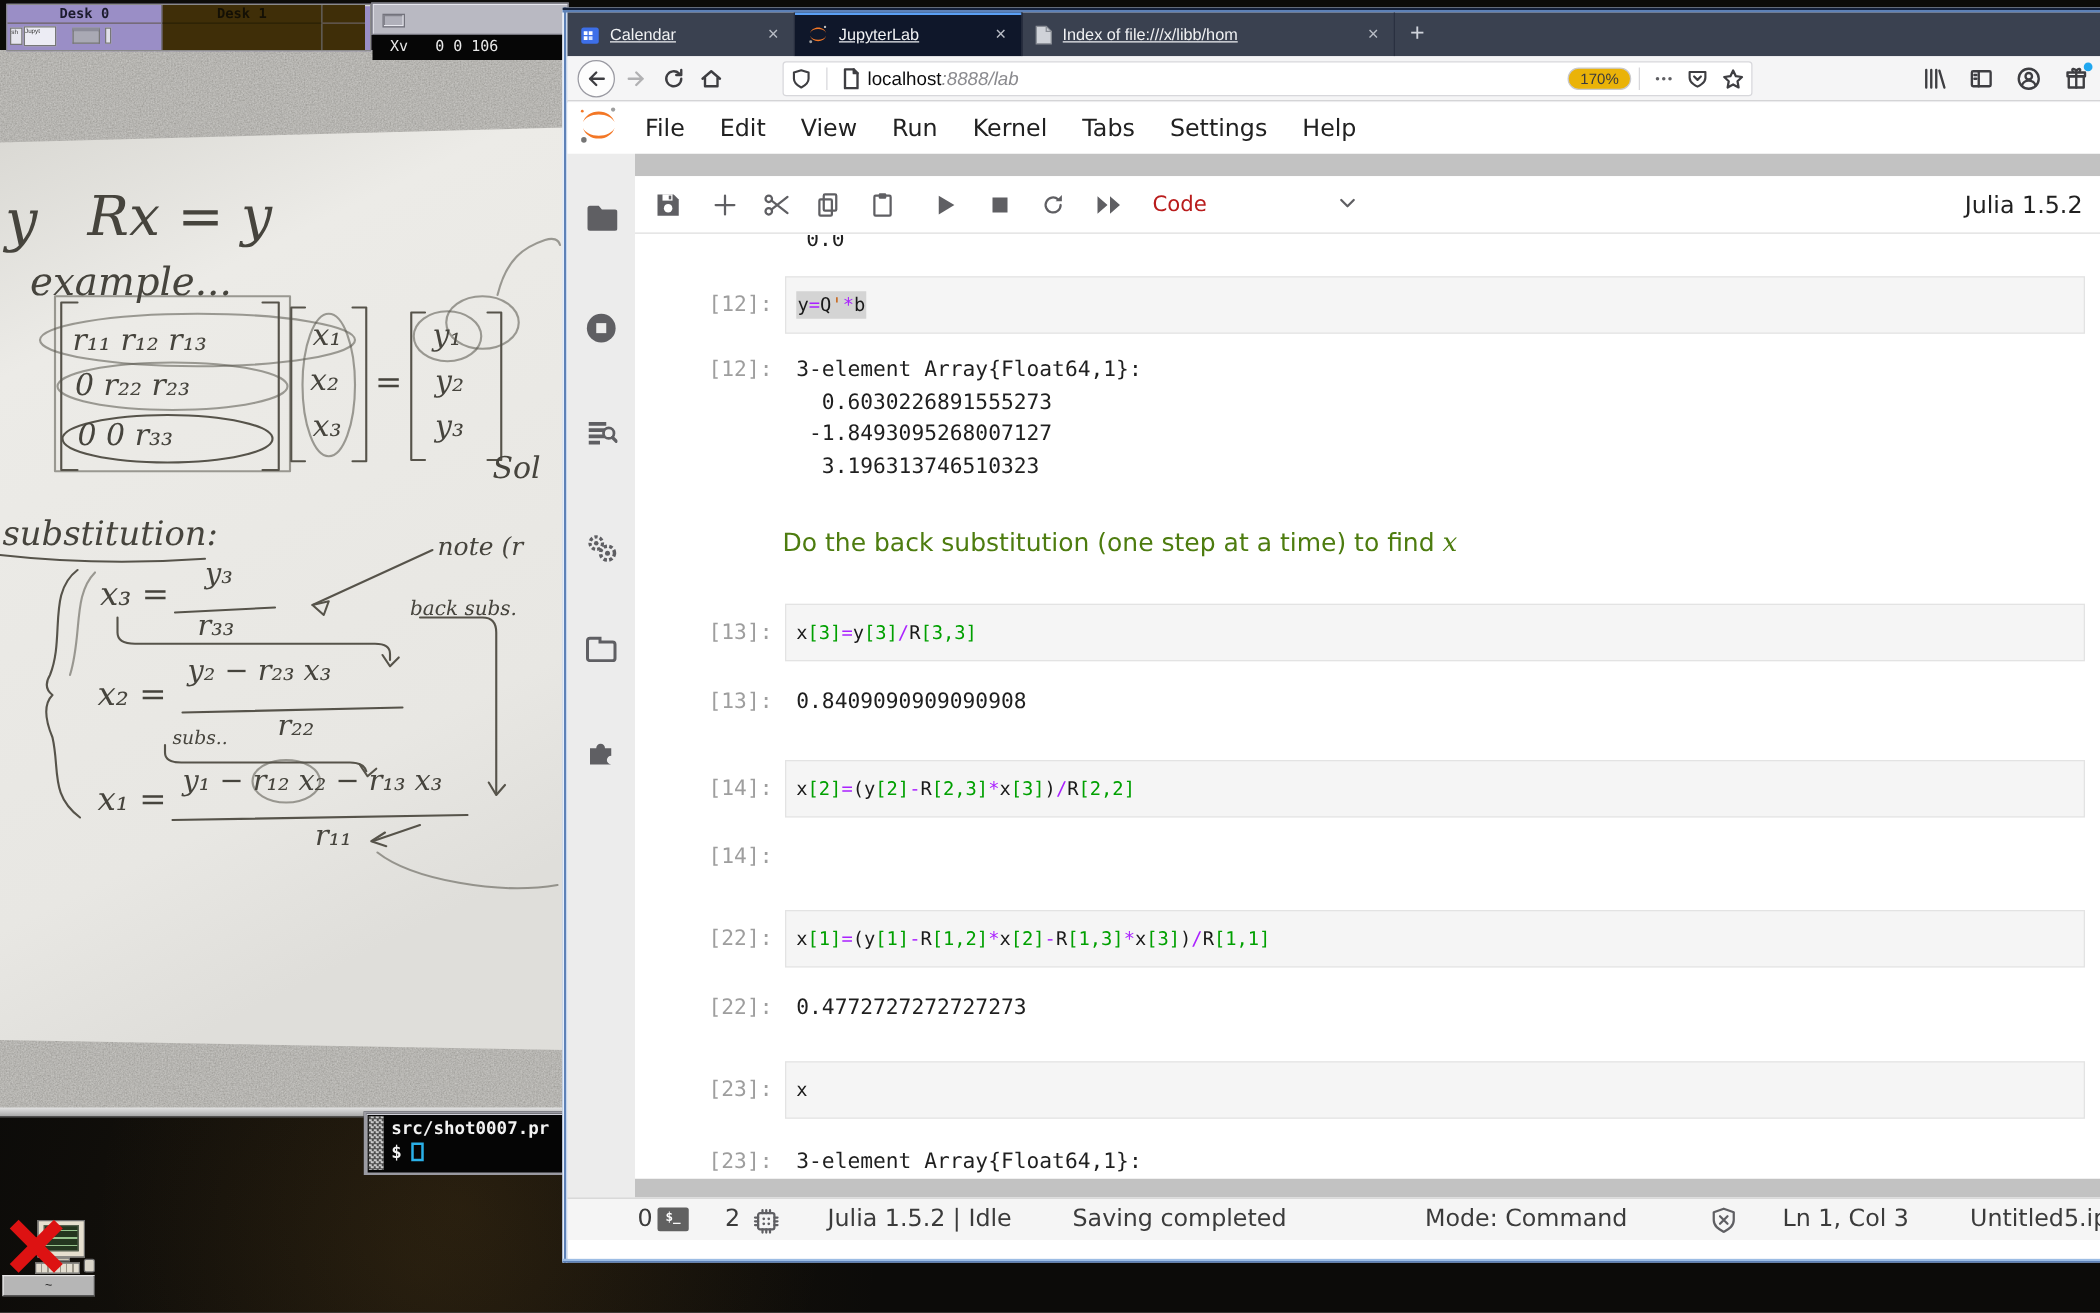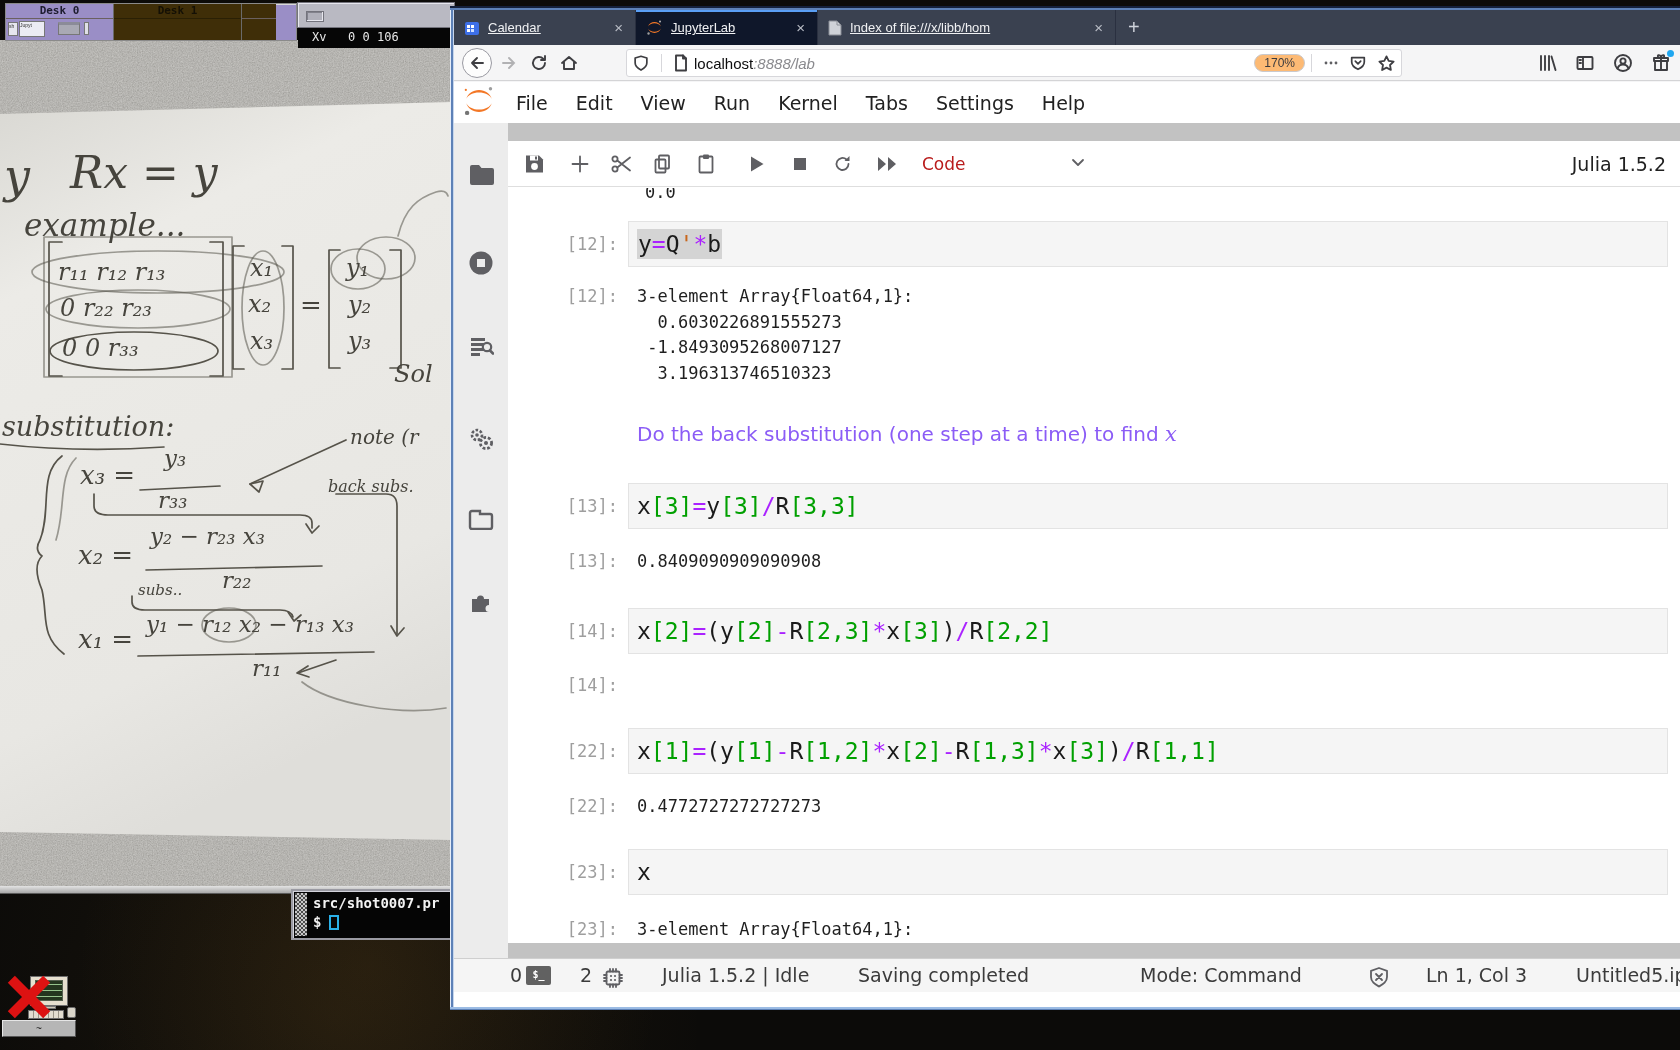--- a/index.html
+++ b/index.html
@@ -14,21 +14,21 @@
       radial-gradient(circle at 20% 97%, rgba(200,150,60,.08), transparent 22%),
       #0c0b09; }
   .photo-window { position:absolute; left:0; top:40px; width:452px; height:848px; overflow:hidden; }
   .photo-bottom-bar { position:absolute; left:0; top:886px; width:452px; height:8px;
       background:linear-gradient(#e3e3e3,#a8a8a8); border-bottom:1px solid #5a5a5a; }
 
   
   .pager { position:absolute; left:5px; top:3px; width:292px; height:38px;
      border:1px solid #8a8a8a; box-shadow:inset 1px 1px 0 #d8d8d8; background:#9a8ec6; display:flex; }
   .pager .desk { position:relative; height:100%; }
-  .pager .desk0 { width:108px; background:#9a8ec6; border-right:1px solid #6a6a6a; }
+  .pager .desk0 { width:124px; background:#9a8ec6; border-right:1px solid #6a6a6a; }
   .pager .desk1 { width:128px; background:#3f2e08; border-right:1px solid #6a6a6a; }
   .pager .desk2 { width:34px;  background:#3f2e08; }
   .pager .desk-label { display:block; height:15px; line-height:15px; text-align:center;
      font:bold 11px "DejaVu Sans Mono", monospace; color:#1d1c2e; border-bottom:1px solid #6a6060; }
   .pager .desk1 .desk-label { color:#141005; border-bottom-color:#2a2005; }
   .mini-win { position:absolute; overflow:hidden; font:5px "Liberation Sans",sans-serif; color:#333; }
   .mw1 { left:2px;  top:18px; width:10px; height:14px; background:#e6e6ee; border:1px solid #777; }
   .mw2 { left:13px; top:17px; width:26px; height:16px; background:#ececf4; border:1px solid #777; }
   .mw3 { left:52px; top:18px; width:22px; height:13px; background:#a9a9b4; border:1px solid #777; border-top:3px solid #8b8b98; }
   .mw4 { left:78px; top:18px; width:5px;  height:13px; background:#e0e0e8; border:1px solid #777; }
@@ -103,21 +103,21 @@
   .navbtn { display:flex; align-items:center; justify-content:center; }
   .back { position:absolute; left:8px; top:3px; width:30px; height:30px; border:1px solid #9a9aa2; border-radius:50%; background:#fdfdfd; }
   .fwd { position:absolute; left:45px; top:8px; }
   .reload { position:absolute; left:75px; top:8px; }
   .home { position:absolute; left:105px; top:8px; }
   .urlbar { position:absolute; left:172px; top:4px; width:776px; height:28px; background:#fff;
      border:1px solid #d7d7db; border-radius:3px; display:flex; align-items:center; }
   .urlbar .sep { width:1px; height:18px; background:#d7d7db; margin:0 6px; }
   .urltext { font-size:15px; color:#0c0c0d; white-space:nowrap; }
   .urltext .dim { color:#8a8a8e;font-style:italic; }
-  .zoom-pill { margin-left:auto; font-size:12px; color:#3a3a3e; background:#fdba74;
+  .zoom-pill { margin-left:auto; font-size:12px; color:#3a3a3e; background:#eab308;
      border:1px solid #c9c9cd; border-radius:10px; padding:1px 9px; }
   .url-ico { margin:0 5px; display:flex; }
   .right-icons { position:absolute; right:0; top:0; height:36px; display:flex; align-items:center; }
   .ric { margin:0 9px; display:flex; position:relative; }
   .bluedot { position:absolute; right:-3px; top:-3px; width:7px; height:7px; border-radius:50%; background:#20a7f0; }
 
   
   .jl { position:absolute; left:0; top:72px; right:0; bottom:0; background:#fff; }
   .jl-menubar { position:absolute; left:0; top:0; right:0; height:41px; background:#fff; display:flex; align-items:center; }
   .jl-logo { margin-left:8px; }
@@ -142,23 +142,23 @@
   .jl-statusbar { left:-54px; } 
   .st { position:absolute; top:0; height:34px; line-height:33px; white-space:nowrap; }
 
   .mono { font-family:"DejaVu Sans Mono", monospace; }
   .nb-stub { position:absolute; left:137px; color:#1f1f1f; font-size:17px; }
   .nb-row { position:absolute; left:0; right:12px; }
   .nb-prompt { position:absolute; left:0; width:110px; text-align:right; color:#9e9e9e; font-size:17px; }
   .row-in .nb-prompt { line-height:46px; }
   .row-out .nb-prompt { line-height:25.5px; }
   .nb-input { margin-left:120px; height:46px; background:#f5f5f5; border:1px solid #e3e3e3; }
-  .nb-code { padding-left:8px; line-height:44px; font-size:23px; color:#1a1a1a; }
+  .nb-code { padding-left:8px; line-height:44px; font-size:15px; color:#1a1a1a; }
   .nb-out { margin-left:129px; line-height:25.5px; white-space:pre; color:#1f1f1f; font-size:17px; }
-  .nb-md { position:absolute; left:129px; font:20px "DejaVu Sans", sans-serif; color:#8b5cf6; }
+  .nb-md { position:absolute; left:118px; font:20px "DejaVu Sans", sans-serif; color:#4d7c0f; }
   .mathx { font-family:"DejaVu Serif", serif; font-style:italic; font-size:21px; }
   .sel { background:#d4d4d4; padding:2px 1px; }
   .tk-pl { color:#1a1a1a; } .tk-op { color:#aa22ff; } .tk-br { color:#00a000; } .tk-ad { color:#c8661b; }
 
   .ic { stroke:#5f5f63; fill:none; stroke-width:1.8; stroke-linecap:round; stroke-linejoin:round; }
   .icf { fill:#5f5f63; stroke:none; }
   .icn { stroke:#3e3e42; fill:none; stroke-width:1.9; stroke-linecap:round; stroke-linejoin:round; }
   .icg { stroke:#b1b1b3; fill:none; stroke-width:1.9; stroke-linecap:round; }
   .term-badge { position:absolute; width:25px; height:19px; top:7px; background:#616161; border-radius:2px;
      color:#fff; font:bold 10px "DejaVu Sans Mono", monospace; text-align:center; line-height:18px; }

